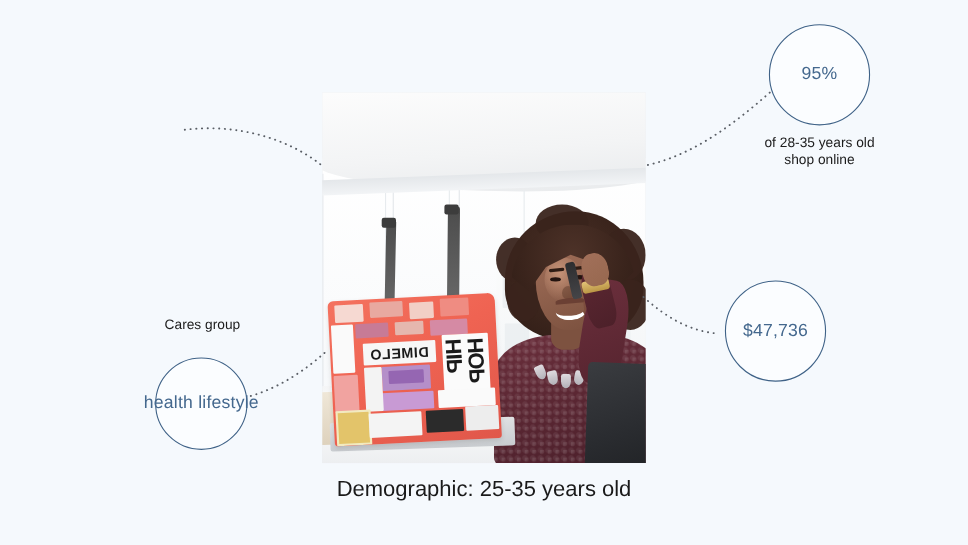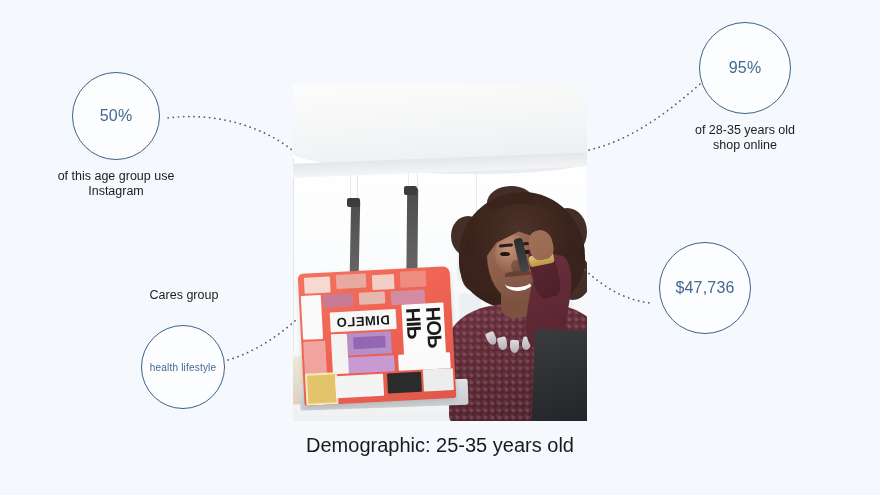--- a/index.html
+++ b/index.html
@@ -45,21 +45,21 @@
     justify-content: center;
     box-sizing: border-box;
   }
   .stat-value {
     color: #44688e;
     font-size: 16px;
     letter-spacing: .2px;
     white-space: nowrap;
   }
   .stat-value.small {
-    font-size: 10px;
+    font-size: 16px;
   }
   .stat-caption {
     color: #1c1c1c;
     font-size: 12.5px;
     line-height: 15px;
     text-align: center;
     margin-top: 9px;
     white-space: pre-line;
   }
   .pre-label {
@@ -72,21 +72,21 @@
     z-index: 3;
   }
 
   
   #node-instagram { left: 26px;  top: 72px;  width: 180px; }
   #node-instagram .stat-circle { width: 88px; height: 88px; margin: 0 auto; }
 
   #node-shoponline { left: 655px; top: 22px;  width: 180px; }
   #node-shoponline .stat-circle { width: 92px; height: 92px; margin: 0 auto; }
 
-  #node-salary   { left: 610px; top: 242px; width: 190px; }
+  #node-salary   { left: 610px; top: 255px; width: 190px; }
   #node-salary .stat-circle { width: 92px; height: 92px; margin: 0 auto; }
 
   #node-lifestyle { left: 141px; top: 325px; width: 84px; }
   #node-lifestyle .stat-circle { width: 84px; height: 84px; margin: 0 auto; }
 
   #label-cares { left: 130px; top: 288px; width: 108px; }
 
   
   #photo-frame {
     position: absolute;
@@ -507,27 +507,20 @@
           <div class="sticker" style="left:84px;  top:104px; width:34px; height:20px; background:#2b2b2b;"></div>
           <div class="sticker" style="left:120px; top:102px; width:30px; height:22px; background:#ededed;"></div>
           <div class="sticker" style="left:96px;  top:86px;  width:52px; height:16px; background:#fafafa;"></div>
         </div>
       </div>
 
       <div class="tablet"></div>
     </div>
   </div>
 
-  <div class="stat-node" id="node-instagram">
-    <div class="stat-circle">
-      <span class="stat-value">50%</span>
-    </div>
-    <div class="stat-caption">of this age group use
-Instagram</div>
-  </div>
 
   <div class="stat-node" id="node-shoponline">
     <div class="stat-circle">
       <span class="stat-value">95%</span>
     </div>
     <div class="stat-caption">of 28-35 years old
 shop online</div>
   </div>
 
   <div class="stat-node" id="node-salary">

